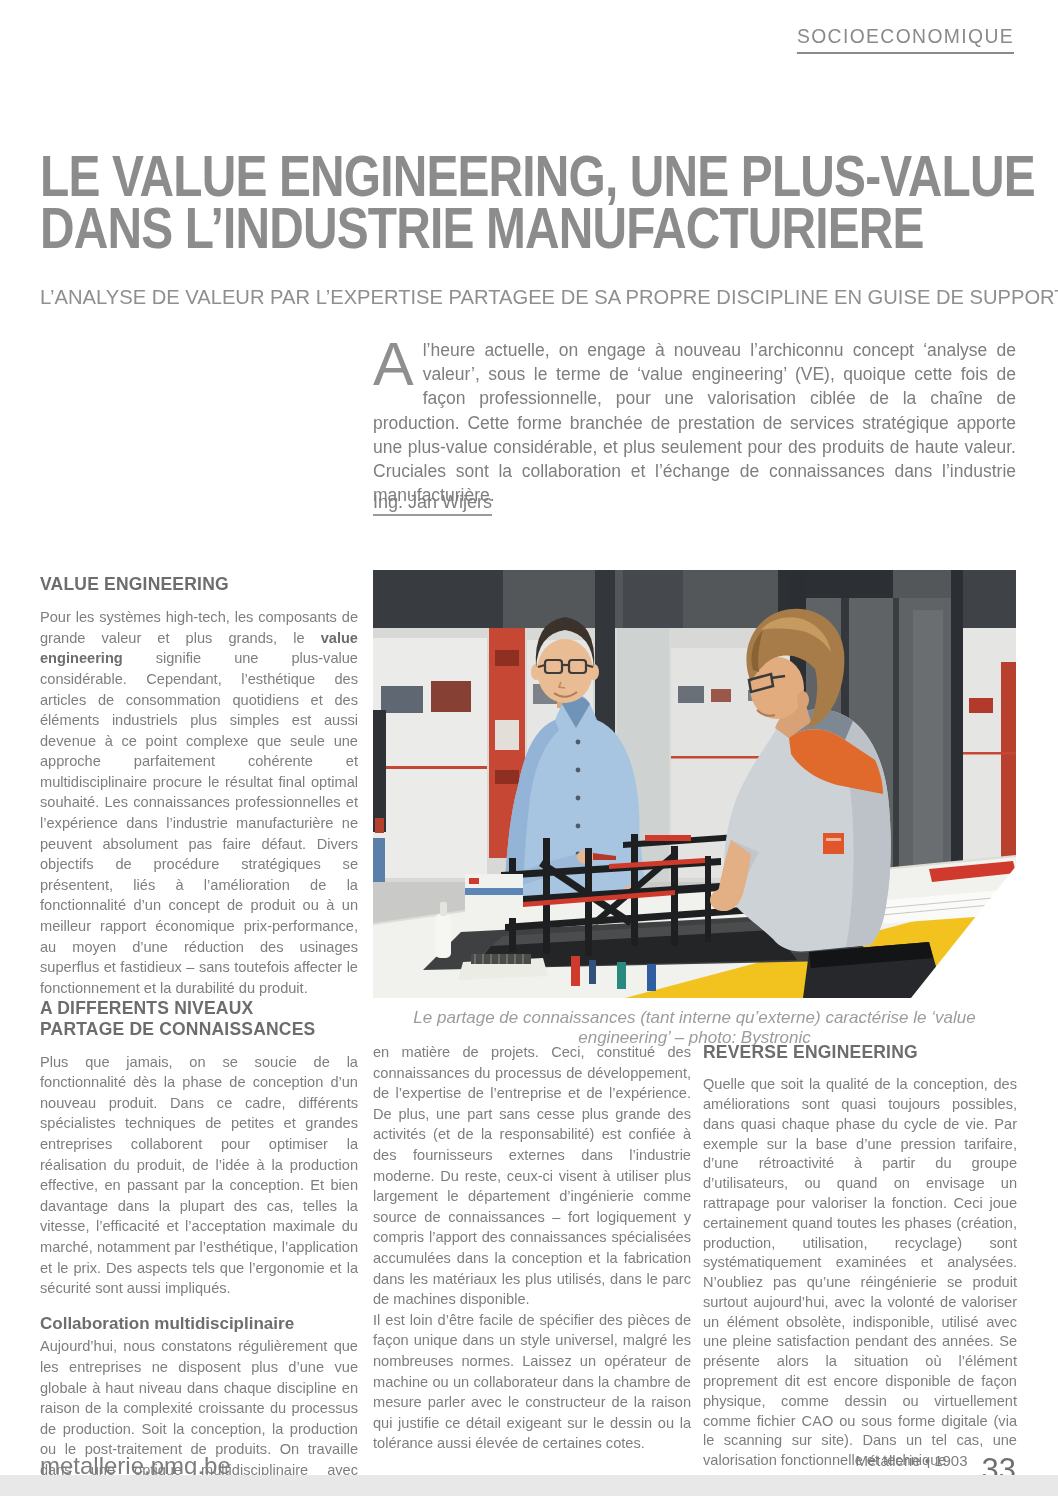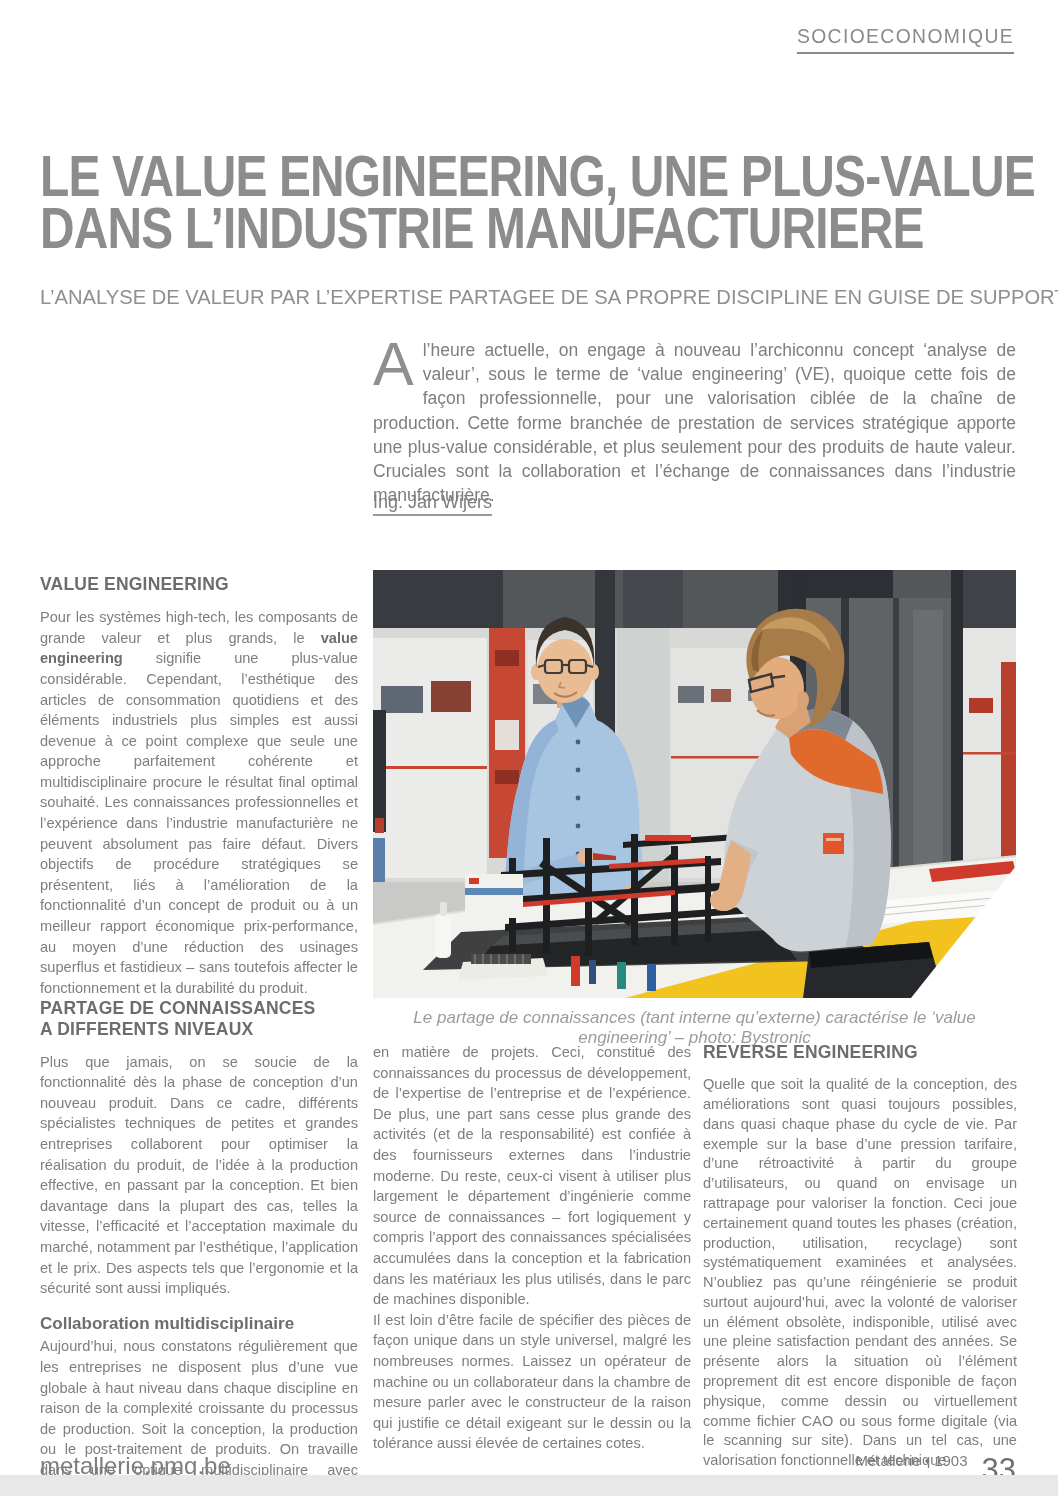--- a/index.html
+++ b/index.html
@@ -61,22 +61,22 @@
 
   <div class="intro">
     <span class="dropcap">A</span><span>l’heure actuelle, on engage à nouveau l’archiconnu concept ‘analyse de valeur’, sous le terme de ‘value engineering’ (VE), quoique cette fois de façon professionnelle, pour une valorisation ciblée de la chaîne de production. Cette forme branchée de prestation de services stratégique apporte une plus-value considérable, et plus seulement pour des produits de haute valeur. Cruciales sont la collaboration et l’échange de connaissances dans l’industrie manufacturière.</span>
   </div>
   <div class="author">Ing. Jan Wijers</div>
 
   <div class="col col-left">
     <h2 class="sec">VALUE ENGINEERING</h2>
     <p><span>Pour les systèmes high-tech, les composants de grande valeur et plus grands, le </span><span class="inbold">value engineering</span><span> signifie une plus-value considérable. Cependant, l’esthétique des articles de consommation quotidiens et des éléments industriels plus simples est aussi devenue à ce point complexe que seule une approche parfaitement cohérente et multidisciplinaire procure le résultat final optimal souhaité. Les connaissances professionnelles et l’expérience dans l’industrie manufacturière ne peuvent absolument pas faire défaut. Divers objectifs de procédure stratégiques se présentent, liés à l’amélioration de la fonctionnalité d’un concept de produit ou à un meilleur rapport économique prix-performance, au moyen d’une réduction des usinages superflus et fastidieux – sans toutefois affecter le fonctionnement et la durabilité du produit.</span></p>
     <h2 class="sec sec2">
+      <div>A DIFFERENTS NIVEAUX</div>
       <div>PARTAGE DE CONNAISSANCES</div>
-      <div>A DIFFERENTS NIVEAUX</div>
     </h2>
     <p>Plus que jamais, on se soucie de la fonctionnalité dès la phase de conception d’un nouveau produit. Dans ce cadre, différents spécialistes techniques de petites et grandes entreprises collaborent pour optimiser la réalisation du produit, de l’idée à la production effective, en passant par la conception. Et bien davantage dans la plupart des cas, telles la vitesse, l’efficacité et l’acceptation maximale du marché, notamment par l’esthétique, l’application et le prix. Des aspects tels que l’ergonomie et la sécurité sont aussi impliqués.</p>
     <h3 class="sub">Collaboration multidisciplinaire</h3>
     <p>Aujourd’hui, nous constatons régulièrement que les entreprises ne disposent plus d’une vue globale à haut niveau dans chaque discipline en raison de la complexité croissante du processus de production. Soit la conception, la production ou le post-traitement de produits. On travaille dans une optique multidisciplinaire avec plusieurs entreprises, sur la base du partage de l’expertise industrielle réciproque</p>
   </div>
 
   <div class="photo">
     <svg viewBox="0 0 643 428" preserveAspectRatio="none">
 
       <rect width="643" height="428" fill="#c6c8c7"></rect>

